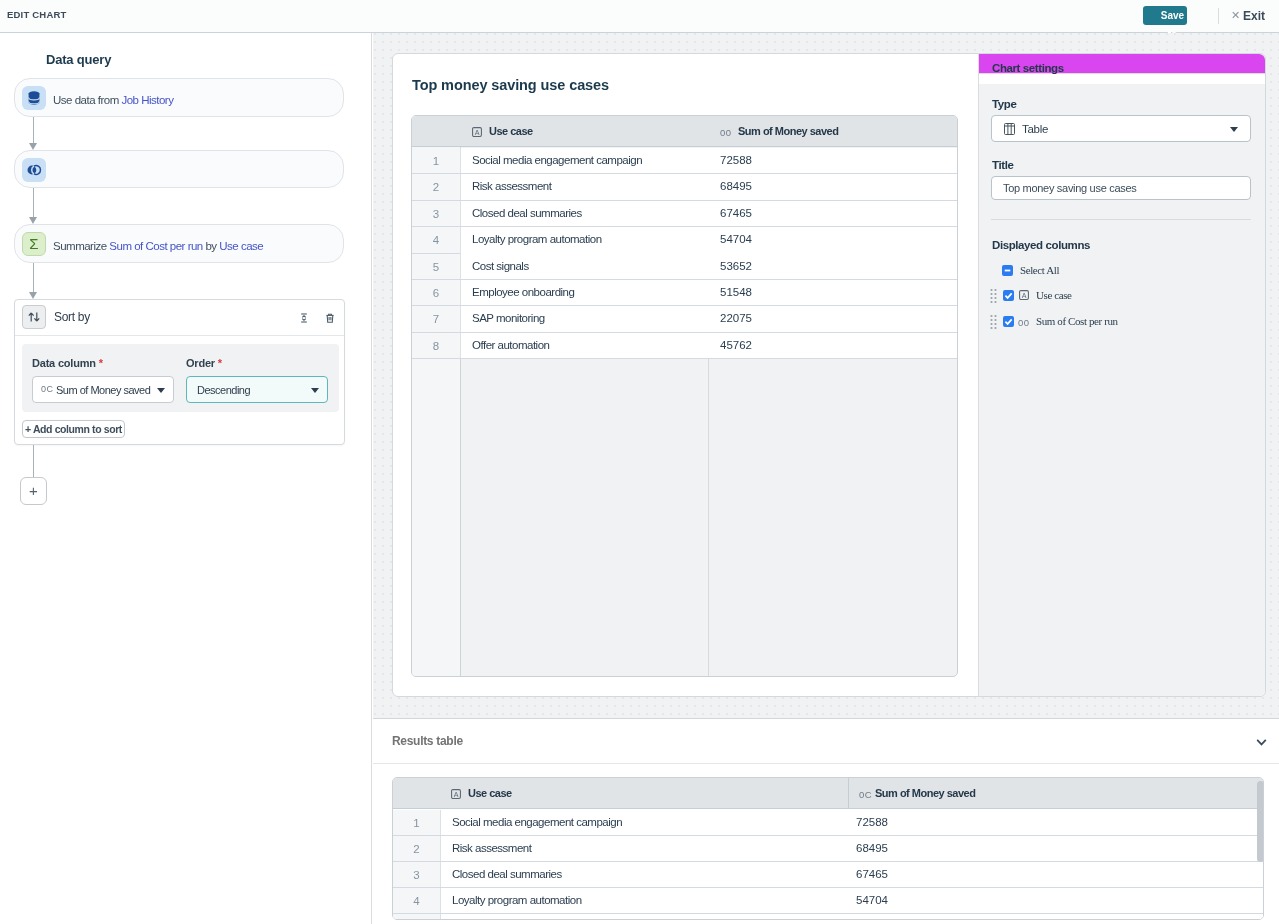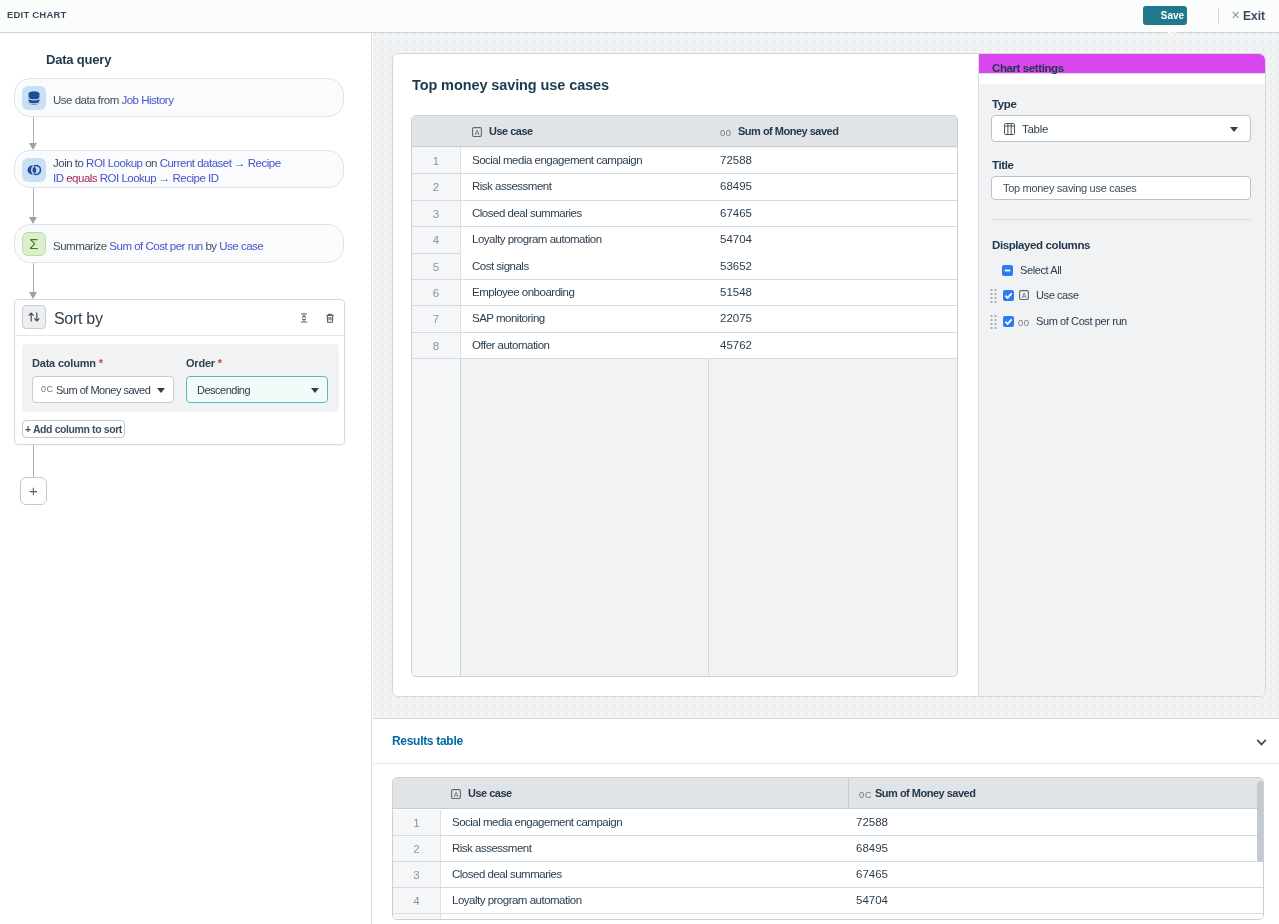--- a/index.html
+++ b/index.html
@@ -30,21 +30,21 @@
 .eq { color:#a5285a; }
 .conn { position:absolute; width:1px; background:#a9b1b8; }
 .arrowhead { position:absolute; width:0; height:0; border-left:4.5px solid transparent;
   border-right:4.5px solid transparent; border-top:7px solid #99a2aa; }
 
 #sortcard { position:absolute; left:14px; top:299px; width:331px; height:146px;
   background:#fff; border:1px solid #d5dade; border-radius:4px; box-shadow:0 1px 2px rgba(0,0,0,0.04); }
 #sorthead { position:absolute; left:0; top:0; width:100%; height:36px; border-bottom:1px solid #e4e7ea; }
 #sorticon { position:absolute; left:7px; top:5px; width:24px; height:24px; background:#eceef0;
   border:1px solid #c8cdd2; border-radius:4px; color:#3f4e5d; font-size:12px; text-align:center; line-height:22px; }
-#sortlabel { position:absolute; left:39px; top:10px; font-size:16px; letter-spacing:-0.3px; color:#2e3e4d; }
+#sortlabel { position:absolute; left:39px; top:10px; font-size:12px; letter-spacing:-0.3px; color:#2e3e4d; }
 #sortinner { position:absolute; left:7px; top:44px; width:317px; height:68px; background:#f0f2f4; border-radius:4px; }
 .flabel { position:absolute; top:13px; font-size:11px; font-weight:bold; letter-spacing:-0.2px; color:#33424f; }
 .req { color:#d63c3c; font-weight:bold; }
 .fselect { position:absolute; top:32px; width:142px; height:27px; background:#fff;
   border:1px solid #c6ccd1; border-radius:4px; font-size:11px; color:#2e3e4d; white-space:nowrap; }
 .fselect .txt { position:absolute; left:10px; top:7px; letter-spacing:-0.5px; }
 .caret { position:absolute; width:0; height:0; border-left:4.5px solid transparent;
   border-right:4.5px solid transparent; border-top:5.5px solid #2e3e4c; }
 #addcol { position:absolute; left:7px; top:120px; width:103px; height:18px; white-space:nowrap; background:#fff;
   border:1px solid #c2c8cd; border-radius:4px; font-size:10.5px; font-weight:bold; letter-spacing:-0.4px; color:#3e4e5c;
@@ -75,25 +75,25 @@
 #setdiv { position:absolute; left:978px; top:53px; width:1px; height:644px; background:#d9dde1; }
 #sethead { position:absolute; left:979px; top:54px; width:286px; height:20px; background:#d946ef;
   border-bottom:1px solid #d9dde1; border-radius:0 6px 0 0; }
 #setheadtxt { position:absolute; left:13px; top:8px; font-size:11.5px; font-weight:bold; letter-spacing:-0.4px; color:#23394b; }
 #setbody { position:absolute; left:979px; top:84px; width:286px; height:612px; background:#f0f2f4; border-radius:0 0 6px 0; }
 .slabel { position:absolute; left:992px; font-size:11.5px; font-weight:bold; letter-spacing:-0.4px; color:#23394b; }
 .sbox { position:absolute; left:991px; width:260px; background:#fff; border:1px solid #b9c3ca; border-radius:4px; }
 #divider { position:absolute; left:991px; top:219px; width:260px; height:1px; background:#d8dce0; }
 .ckbx { position:absolute; width:11px; height:11px; background:#2b7cf0; border-radius:2px; }
 .ckbx svg { position:absolute; left:0; top:0; }
-.dcitem { position:absolute; font-size:11px; letter-spacing:-0.4px; color:#2c3e4e; }
+.dcitem { position:absolute; font-size:11px; letter-spacing:-0.4px; color:#2c3e4e;font-family:Liberation Serif, serif; }
 .draghandle { position:absolute; width:7px; height:16px; }
 
 #results { position:absolute; left:373px; top:718px; width:906px; height:206px; background:#fff; border-top:1px solid #d2d7da; }
-#rhead { position:absolute; left:392px; top:734px; font-size:12px; font-weight:bold; letter-spacing:-0.3px; color:#0369a1; }
+#rhead { position:absolute; left:392px; top:734px; font-size:12px; font-weight:bold; letter-spacing:-0.3px; color:#737373; }
 #rheadborder { position:absolute; left:373px; top:763px; width:906px; height:1px; background:#e4e7ea; }
 #rtable { position:absolute; left:392px; top:777px; width:872px; height:143px;
   border:1px solid #c9d1d7; border-radius:5px; background:#fff; overflow:hidden; }
 #rthead { position:absolute; left:0; top:0; width:100%; height:31px; background:#e0e4e7; border-bottom:1px solid #c6ced5; }
 .rtrow { position:absolute; left:0; width:100%; height:26px; background:#fff; border-bottom:1px solid #d4dae0; }
 .rtrow .num { position:absolute; left:0; top:0; width:48px; height:100%; background:#f4f6f7;
   border-right:1px solid #dde2e7; color:#8794a1; font-size:11.5px; text-align:center; line-height:26px; }
 .rtrow .c1 { position:absolute; left:59px; top:6px; font-size:11.5px; color:#2a3e50; letter-spacing:-0.5px; }
 .rtrow .c2 { position:absolute; left:463px; top:6px; font-size:11.5px; color:#2a3e50; }
 #rscroll { position:absolute; left:864px; top:3px; width:7px; height:81px; background:#c3c9cf; border-radius:4px; }
@@ -130,21 +130,20 @@
 <div class="arrowhead" style="left:29px; top:143px;"></div>
 
 <div class="stepcard" style="top:150px; height:38px;">
   <div class="stepicon bluebg" style="top:7px;">
     <svg width="24" height="24" viewBox="0 0 24 24">
       <circle cx="9.9" cy="12" r="4.4" fill="#1d4d96"></circle>
       <path d="M12 8.13 A4.4 4.4 0 0 0 12 15.87" fill="none" stroke="#c9dff5" stroke-width="1.5"></path>
       <path d="M12 8.13 A4.4 4.4 0 1 1 12 15.87" fill="none" stroke="#1d4d96" stroke-width="1.5"></path>
     </svg>
   </div>
-  <div class="steptext" style="top:5px;">Join to <a class="lnk">ROI Lookup</a> on <a class="lnk">Current dataset → Recipe<br>ID</a> <span class="eq">equals</span> <a class="lnk">ROI Lookup → Recipe ID</a></div>
 </div>
 <div class="conn" style="left:33px; top:188px; height:30px;"></div>
 <div class="arrowhead" style="left:29px; top:217px;"></div>
 
 <div class="stepcard" style="top:224px; height:39px;">
   <div class="stepicon" style="top:7px; background:#ddeecd; border:1px solid #bcdba6;">
     <div style="position:absolute;left:0;top:0;width:22px;height:22px;color:#3c7d22;font-size:15px;text-align:center;line-height:21px;">Σ</div>
   </div>
   <div class="steptext" style="top:14px;">Summarize <a class="lnk">Sum of Cost per run</a> by <a class="lnk">Use case</a></div>
 </div>

